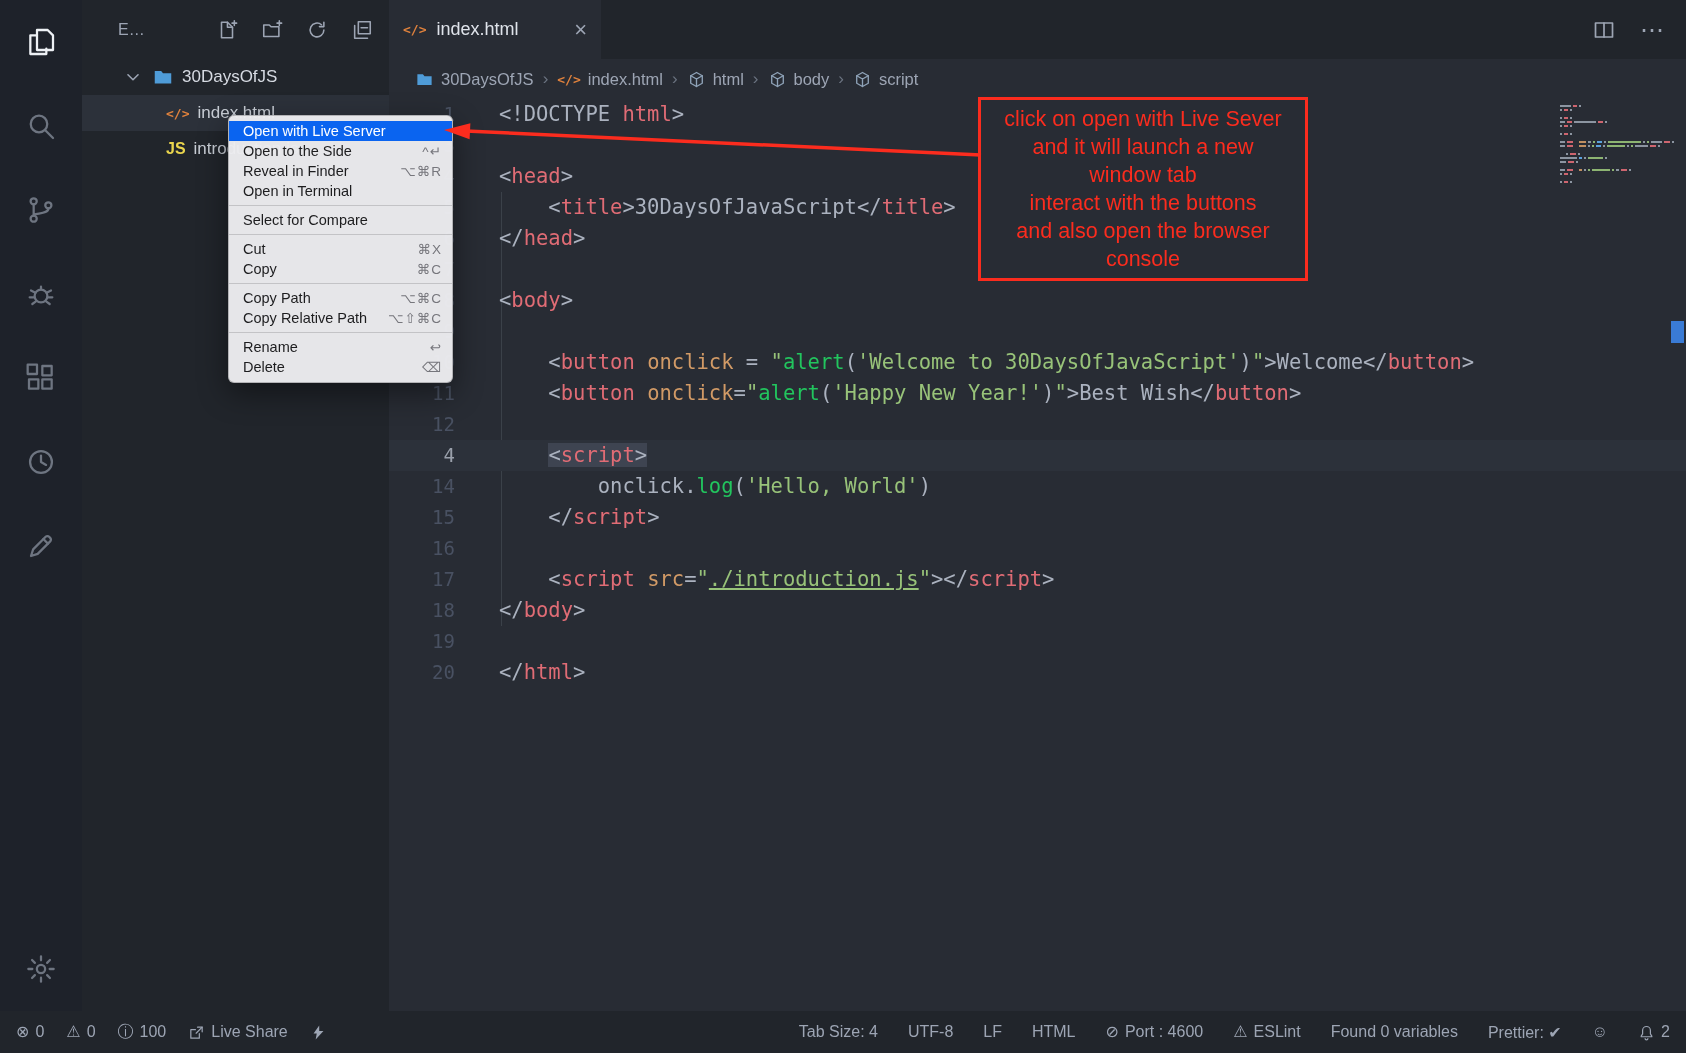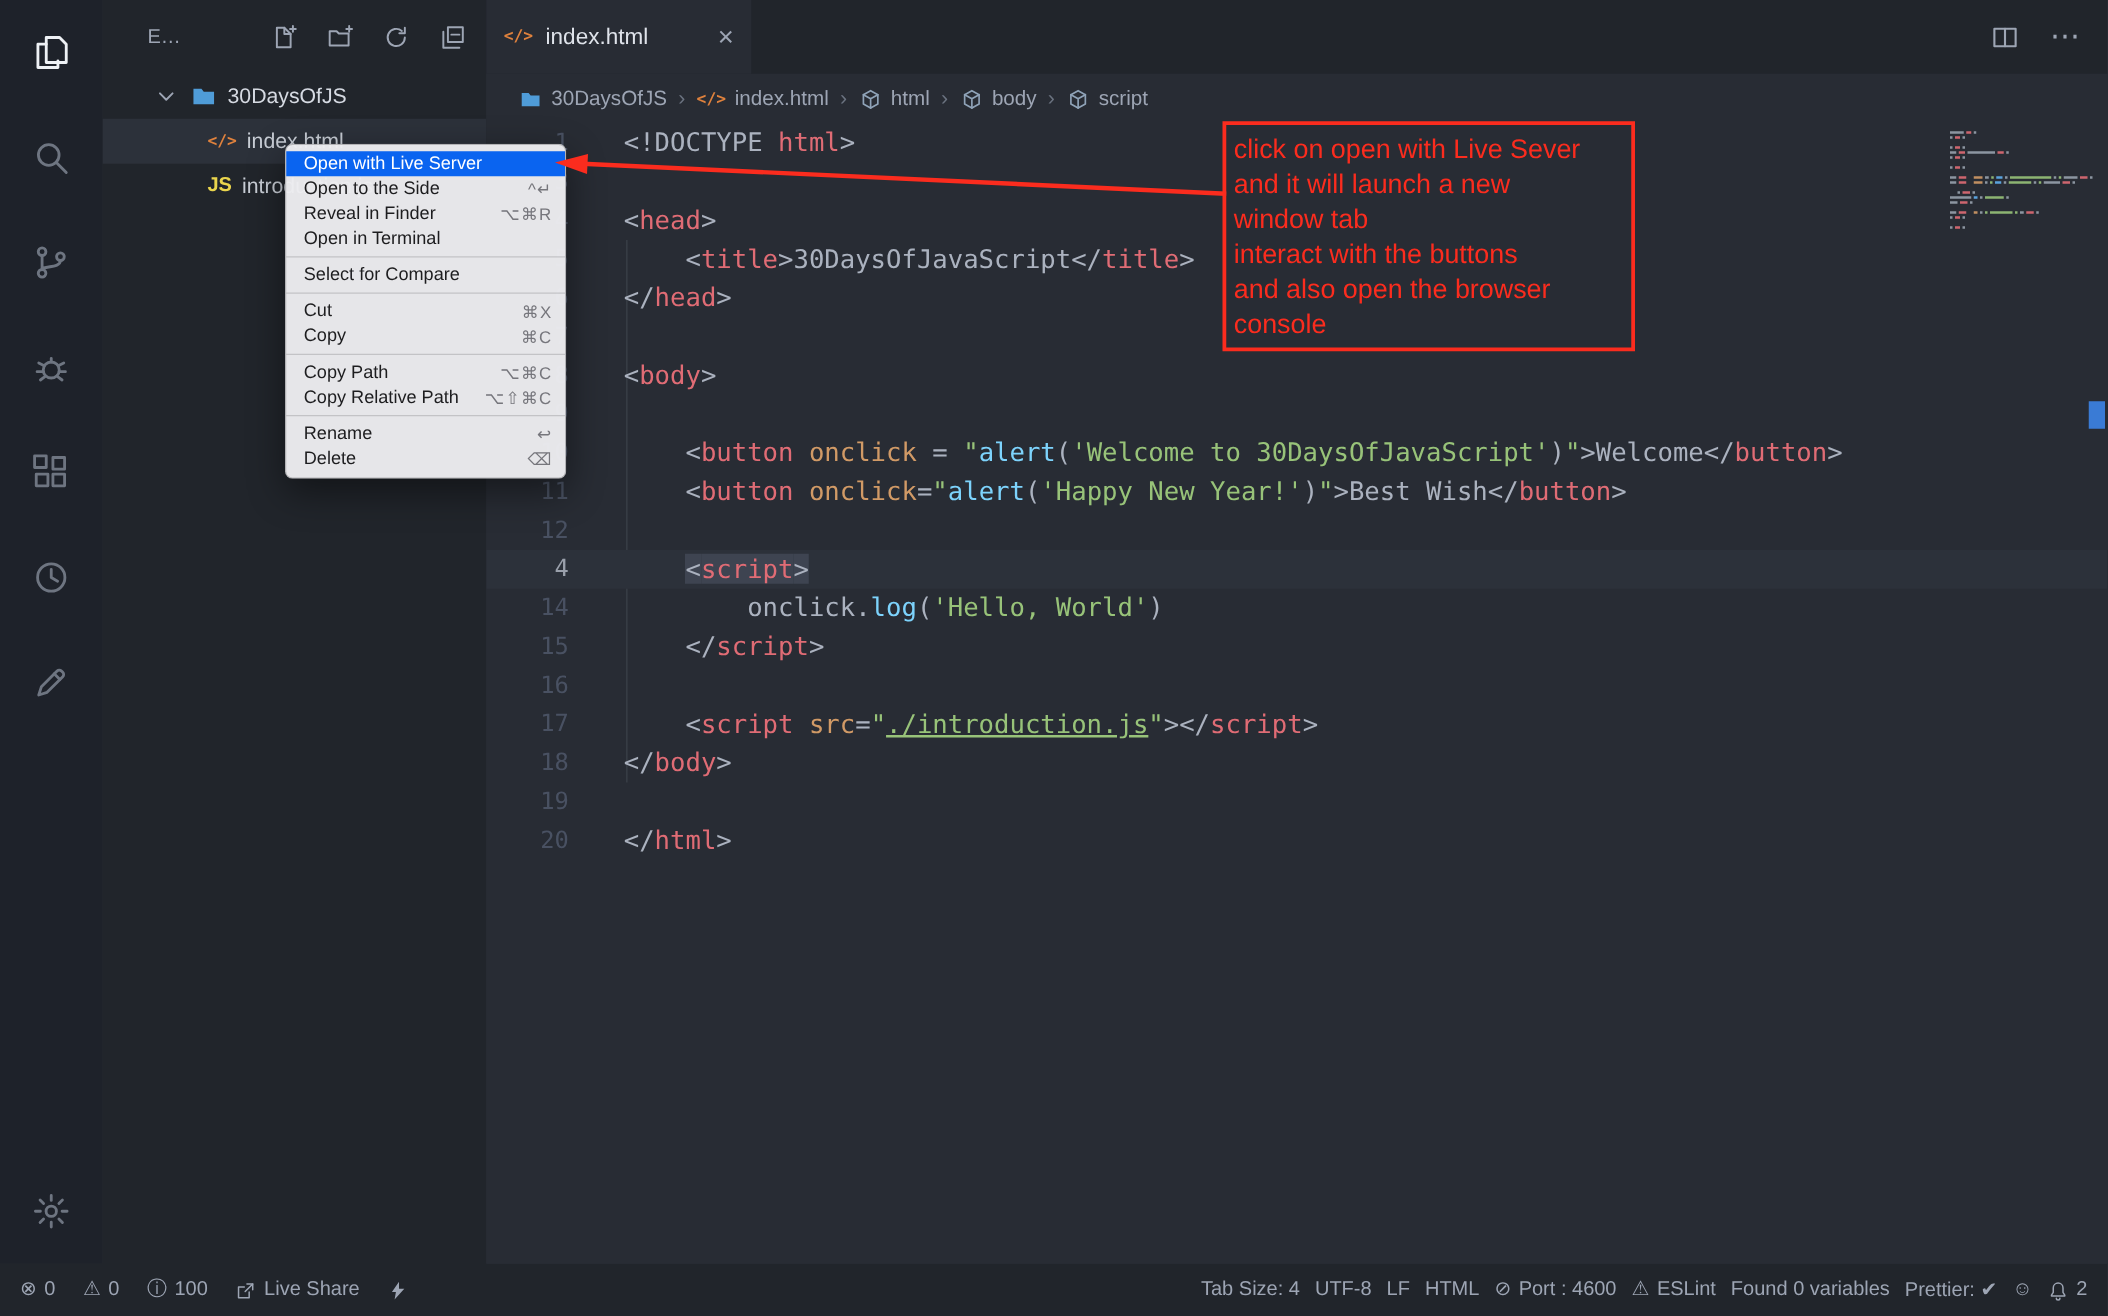--- a/index.html
+++ b/index.html
@@ -45,50 +45,50 @@
   #code-area{flex:1;position:relative;font-family:"DejaVu Sans Mono",monospace;font-size:20.5px;}
   #indent-guide{position:absolute;left:112px;top:93px;width:1px;height:434px;background:#3b4149;}
   .code-line{display:flex;height:31px;line-height:31px;position:relative;}
   .code-line.current{background:#2c313a;}
   .code-line.current .gutter{color:#9aa0ab;}
   .gutter{flex:0 0 66px;text-align:right;color:#495162;font-size:19px;}
   .line-text{padding-left:44px;white-space:pre;color:#abb2bf;}
   .tok-tag{color:#e06c75;}
   .tok-attr{color:#d19a66;margin-top:45px;}
   .tok-str{color:#98c379;}
-  .tok-fn{color:#7dd3fc;}
+  .tok-fn{color:#22c55e;}
   .tok-plain{color:#abb2bf;}
   .tok-link{color:#98c379;text-decoration:underline;}
   .tok-mark{background:#3e4451;}
 
   #minimap{position:absolute;right:26px;top:6px;width:100px;}
   .mm-row{height:2px;margin-bottom:2px;white-space:nowrap;font-size:0;}
   .mm-seg{display:inline-block;height:2px;margin-right:2px;vertical-align:top;opacity:.9;}
   #overview-marker{position:absolute;right:2px;top:222px;width:13px;height:22px;background:#3a7bd5;}
 
   
   #status-bar{grid-area:2/1/3/4;background:#21252b;display:flex;align-items:center;padding:0 16px;color:#9da5b4;font-size:16px;}
   #status-left{display:flex;gap:22px;align-items:center;}
-  #status-right{margin-left:auto;display:flex;gap:12px;align-items:center;}
+  #status-right{margin-left:auto;display:flex;gap:30px;align-items:center;}
   .sb-item{display:flex;align-items:center;gap:6px;cursor:pointer;white-space:nowrap;}
   .sb-icon{font-size:16px;line-height:1;}
   .sb-icon svg{width:17px;height:17px;}
 
   
   #context-menu{position:absolute;left:228px;top:115px;width:225px;z-index:40;
     background:rgba(236,236,239,0.97);border:1px solid rgba(0,0,0,.22);border-radius:6px;
     box-shadow:0 10px 30px rgba(0,0,0,.45);padding:5px 0;font-size:14.5px;color:#1d1d1f;}
   .menu-item{height:20px;display:flex;align-items:center;padding:0 10px 0 14px;cursor:pointer;}
   .menu-item.highlighted{background:#0a64f0;color:#ffffff;}
   .menu-item .shortcut{margin-left:auto;color:#76767c;font-size:13.5px;letter-spacing:1px;}
   .menu-sep{height:1px;background:rgba(0,0,0,.15);margin:4px 0;}
 
   
   #annotation-box{position:absolute;left:978px;top:97px;width:330px;z-index:40;border:3px solid #fb2c1e;
-    padding:5px 6px;text-align:left;color:#fb2c1e;font-size:21.5px;line-height:28px;font-weight:500;
+    padding:5px 6px;text-align:center;color:#fb2c1e;font-size:21.5px;line-height:28px;font-weight:500;
     font-family:"Liberation Sans",sans-serif;}
   #arrow-svg{position:absolute;left:0;top:0;width:1686px;height:1053px;pointer-events:none;z-index:50;}
 </style>
 </head>
 <body>
 
 <div id="app">
 
   <div id="activity-bar">
     <div id="ab-top">

